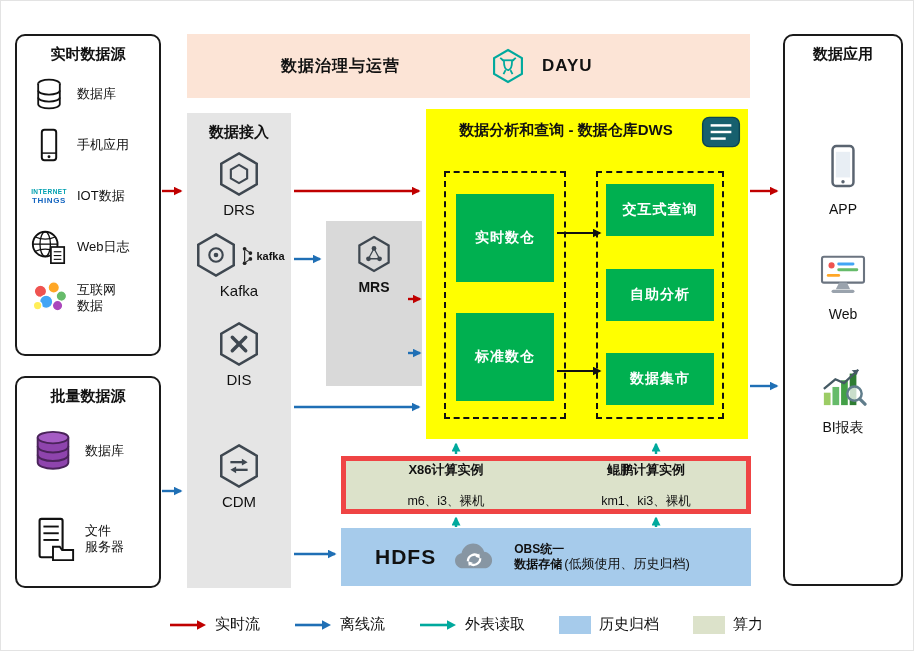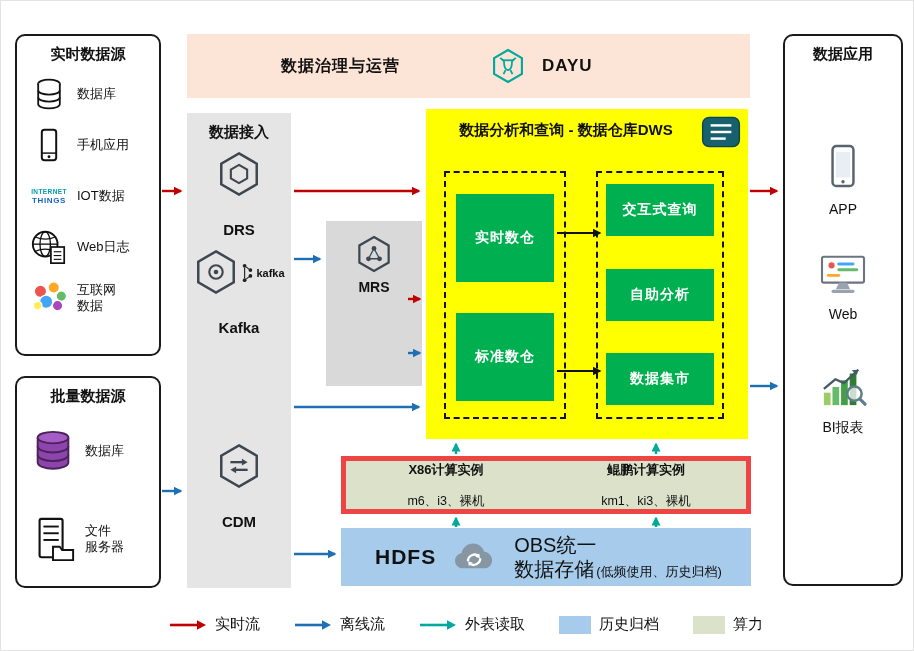--- a/index.html
+++ b/index.html
@@ -26,21 +26,21 @@
   
   #banner{left:186px;top:33px;width:563px;height:64px;background:#FCE4D6;display:flex;align-items:center;padding-left:94px}
   #banner .title{font-weight:bold;font-size:16px;letter-spacing:1px}
   .dayu{display:flex;align-items:center;gap:16px;margin-left:90px}
   .dayu .word{font-weight:bold;font-size:17px;letter-spacing:1px}
 
   
   #access{left:186px;top:112px;width:104px;height:475px;background:#e5e5e5}
   #access .col-title{margin-top:10px;text-align:center;font-weight:bold;font-size:15px}
   .svc{position:absolute;left:0;width:100%;display:flex;flex-direction:column;align-items:center}
-  .svc-label{font-weight:bold;font-size:15px;margin-top:20px}
+  .svc-label{font-weight:normal;font-size:15px;margin-top:0}
   .kafka-row{display:flex;align-items:flex-start;gap:2px}
   .kafka-logo{display:flex;align-items:center;gap:2px;margin-top:12px}
   .kafka-logo i{font-style:normal;font-weight:bold;font-size:11px}
 
   
   #mw{left:325px;top:220px;width:96px;height:165px;background:#D9D9D9}
   .mw-item{position:absolute;left:0;width:100%;display:flex;flex-direction:column;align-items:center}
   .mw-label{font-weight:bold;font-size:14px;margin-top:2px}
 
   
@@ -50,21 +50,21 @@
   .green-box{position:absolute;background:#00B050;color:#fff;font-weight:bold;font-size:14px;display:flex;align-items:center;justify-content:center;letter-spacing:1px}
 
   
   #compute{left:340px;top:455px;width:410px;height:58px;background:#DCE2CA;border:5px solid #ef4444;display:flex}
   .cgroup{flex:1;display:flex;flex-direction:column;align-items:center;justify-content:center}
   .cgroup .t{font-weight:bold;font-size:13px}
   .cgroup .d{font-size:12.5px;margin-top:14px}
   #hdfs{left:340px;top:527px;width:410px;height:58px;background:#A6CBEB;display:flex;align-items:center;padding-left:34px;box-sizing:border-box;gap:14px}
   .hdfs-label{font-weight:bold;font-size:21px;letter-spacing:1px}
   .obs-text{display:flex;flex-direction:column;line-height:1.2}
-  .obs-bold{font-weight:normal;font-size:20px}
+  .obs-bold{font-weight:bold;font-size:12px}
   .obs-row{display:flex;align-items:baseline;gap:2px}
   .obs-note{font-size:13px;font-weight:normal}
 
   
   #apps{left:782px;top:33px;width:120px;height:552px}
   .app-item{display:flex;flex-direction:column;align-items:center}
   .app-label{font-size:14px;margin-top:7px}
 
   
   #legend{position:absolute;left:168px;top:614px;display:flex;align-items:center;gap:34px}
@@ -190,21 +190,21 @@
     <div class="svc" style="top:38px">
       <span>
         <svg width="46" height="46" viewBox="0 0 48 48">
           <path d="M24 2.5 L42.5 13.2 L42.5 34.8 L24 45.5 L5.5 34.8 L5.5 13.2 Z" fill="none" stroke="#3e4750" stroke-width="2.6"></path>
           <path d="M24 14.5 L32.5 19.4 L32.5 28.6 L24 33.5 L15.5 28.6 L15.5 19.4 Z" fill="none" stroke="#3e4750" stroke-width="2.2"></path>
         </svg>
       </span>
       <span class="svc-label">DRS</span>
     </div>
 
-    <div class="svc" style="top:136px">
+    <div class="svc" style="top:119px">
       <div class="kafka-row">
         <span>
           <svg width="46" height="46" viewBox="0 0 48 48">
             <path d="M24 2.5 L42.5 13.2 L42.5 34.8 L24 45.5 L5.5 34.8 L5.5 13.2 Z" fill="none" stroke="#3e4750" stroke-width="2.6"></path>
             <circle cx="24" cy="24" r="7" fill="none" stroke="#3e4750" stroke-width="2.2"></circle>
             <circle cx="24" cy="24" r="2.4" fill="#3e4750"></circle>
           </svg>
         </span>
         <span class="kafka-logo">
           <svg width="13" height="24" viewBox="0 0 18 30">
@@ -215,20 +215,30 @@
             <line x1="5" y1="7.6" x2="5" y2="22.4" stroke="#222" stroke-width="1.6"></line>
             <line x1="7" y1="6.5" x2="11" y2="9.7" stroke="#222" stroke-width="1.6"></line>
             <line x1="7" y1="23.5" x2="11" y2="20.3" stroke="#222" stroke-width="1.6"></line>
           </svg>
           <i>kafka</i>
         </span>
       </div>
       <span class="svc-label">Kafka</span>
     </div>
 
+    <div class="svc" style="top:208px">
+      <span>
+        <svg width="46" height="46" viewBox="0 0 48 48">
+          <path d="M24 2.5 L42.5 13.2 L42.5 34.8 L24 45.5 L5.5 34.8 L5.5 13.2 Z" fill="none" stroke="#3e4750" stroke-width="2.6"></path>
+          <line x1="17" y1="17" x2="31" y2="31" stroke="#3e4750" stroke-width="3.6" stroke-linecap="round"></line>
+          <line x1="31" y1="17" x2="17" y2="31" stroke="#3e4750" stroke-width="3.6" stroke-linecap="round"></line>
+        </svg>
+      </span>
+      <span class="svc-label">DIS</span>
+    </div>
 
     <div class="svc" style="top:330px">
       <span>
         <svg width="46" height="46" viewBox="0 0 48 48">
           <path d="M24 2.5 L42.5 13.2 L42.5 34.8 L24 45.5 L5.5 34.8 L5.5 13.2 Z" fill="none" stroke="#3e4750" stroke-width="2.6"></path>
           <path d="M15 20 H28" stroke="#3e4750" stroke-width="2.4" fill="none"></path>
           <path d="M27 16.5 L33 20 L27 23.5 Z" fill="#3e4750"></path>
           <path d="M33 28 H20" stroke="#3e4750" stroke-width="2.4" fill="none"></path>
           <path d="M21 24.5 L15 28 L21 31.5 Z" fill="#3e4750"></path>
         </svg>

